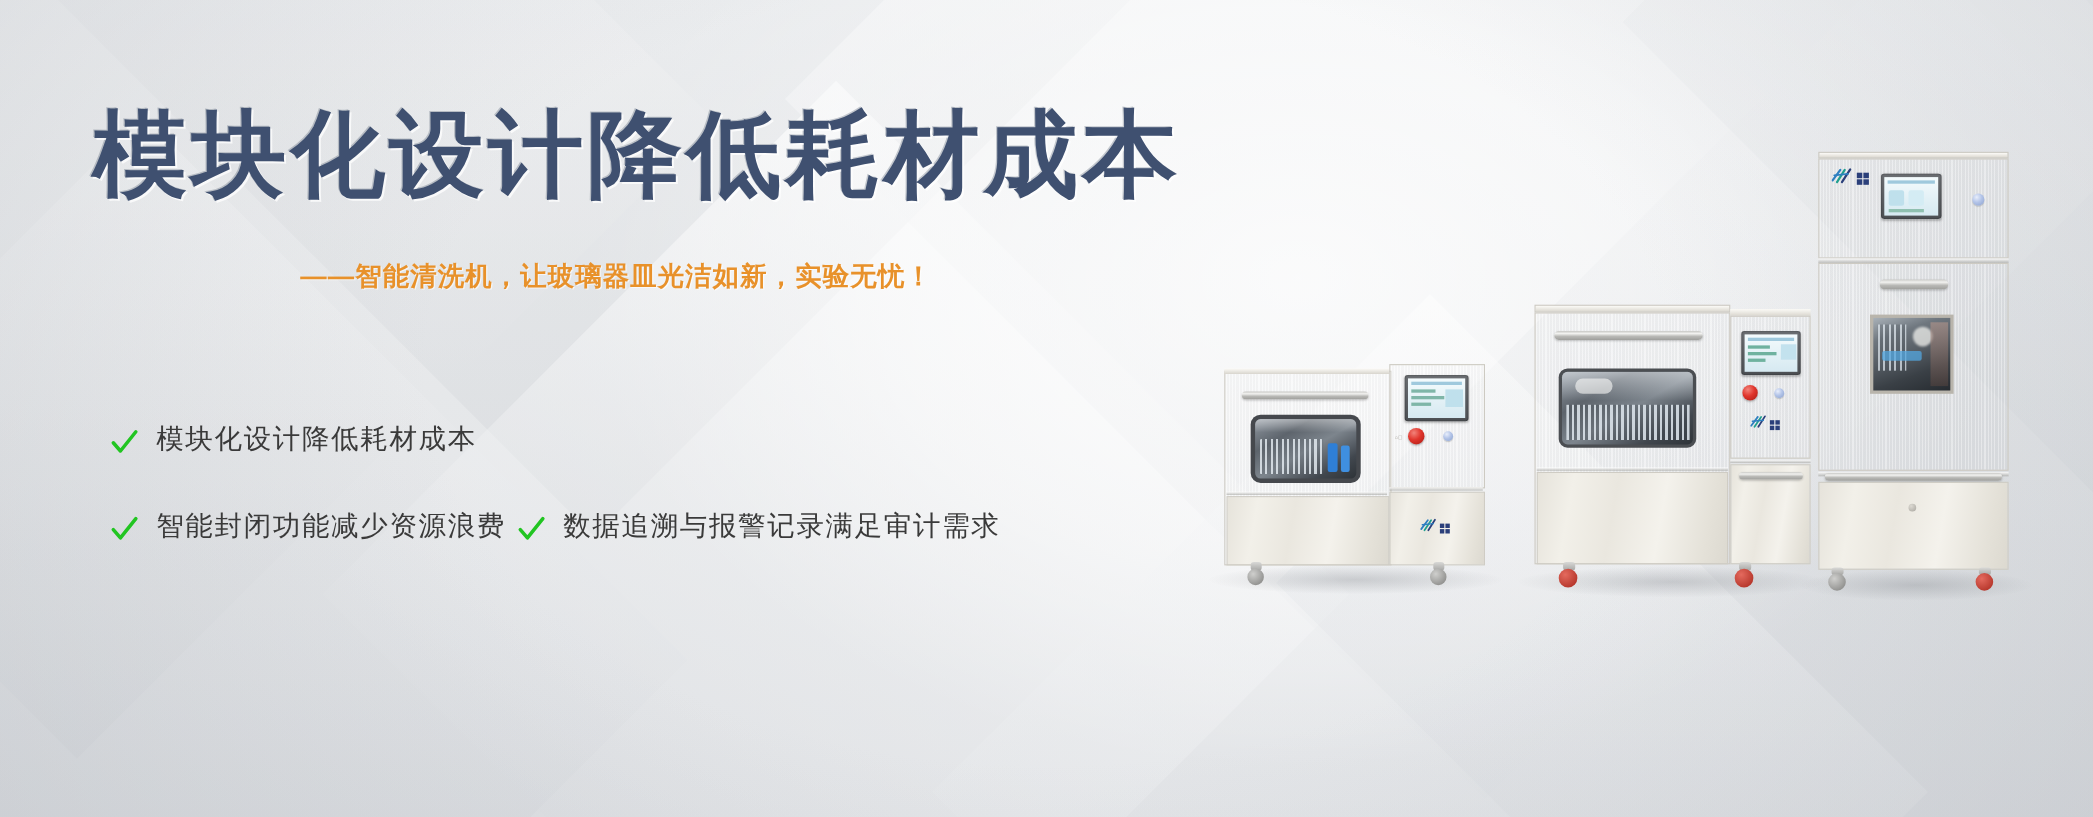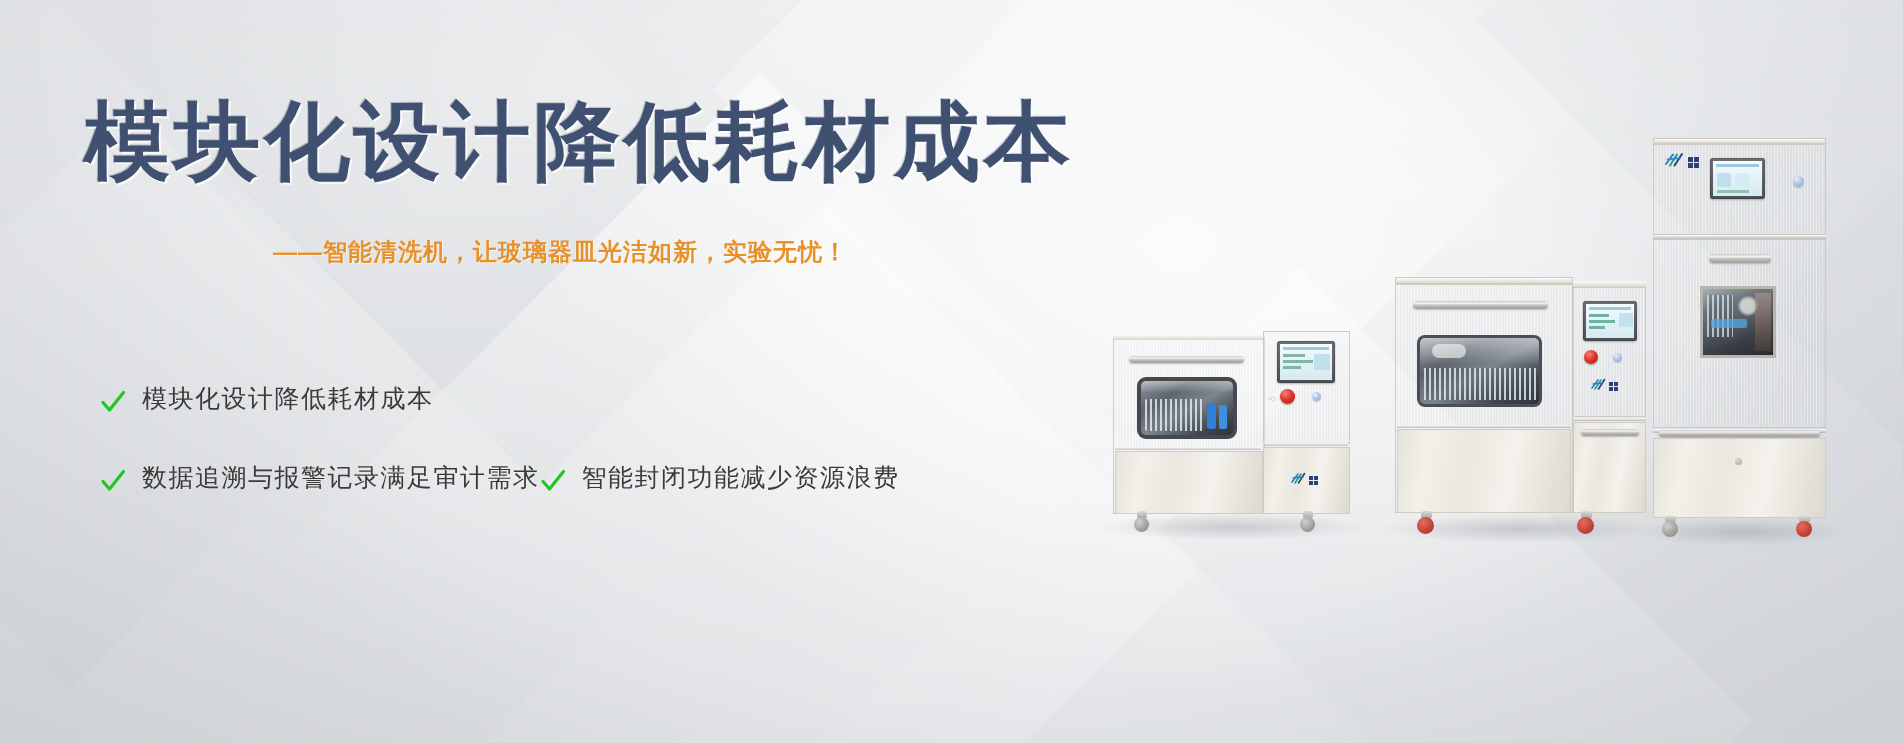--- a/index.html
+++ b/index.html
@@ -119,35 +119,35 @@
         <div class="fitem c1">
           <span class="chk">
             <svg width="26" height="26" viewBox="0 0 26 26">
                 <path d="M3 13.5 L9.5 21 L23.5 3.5" fill="none" stroke="#22c522" stroke-width="3.2" stroke-linecap="round" stroke-linejoin="round"></path>
               </svg>
           </span>
           <span class="ftxt">模块化设计降低耗材成本</span>
         </div>
       </div>
       <div class="frow">
+        <div class="fitem c1">
+          <span class="chk">
+            <svg width="26" height="26" viewBox="0 0 26 26">
+                <path d="M3 13.5 L9.5 21 L23.5 3.5" fill="none" stroke="#22c522" stroke-width="3.2" stroke-linecap="round" stroke-linejoin="round"></path>
+              </svg>
+          </span>
+          <span class="ftxt">智能封闭功能减少资源浪费</span>
+        </div>
         <div class="fitem">
           <span class="chk">
             <svg width="26" height="26" viewBox="0 0 26 26">
                 <path d="M3 13.5 L9.5 21 L23.5 3.5" fill="none" stroke="#22c522" stroke-width="3.2" stroke-linecap="round" stroke-linejoin="round"></path>
               </svg>
           </span>
           <span class="ftxt">数据追溯与报警记录满足审计需求</span>
-        </div>
-        <div class="fitem c1">
-          <span class="chk">
-            <svg width="26" height="26" viewBox="0 0 26 26">
-                <path d="M3 13.5 L9.5 21 L23.5 3.5" fill="none" stroke="#22c522" stroke-width="3.2" stroke-linecap="round" stroke-linejoin="round"></path>
-              </svg>
-          </span>
-          <span class="ftxt">智能封闭功能减少资源浪费</span>
         </div>
       </div>
     </div>
   </div>
 
   <div class="machines">
 
     <div class="mach" style="left:1113px;top:331px;width:238px;height:192px;">
       <div class="shadow" style="left:-14px;top:183px;width:266px;height:26px;"></div>
 

